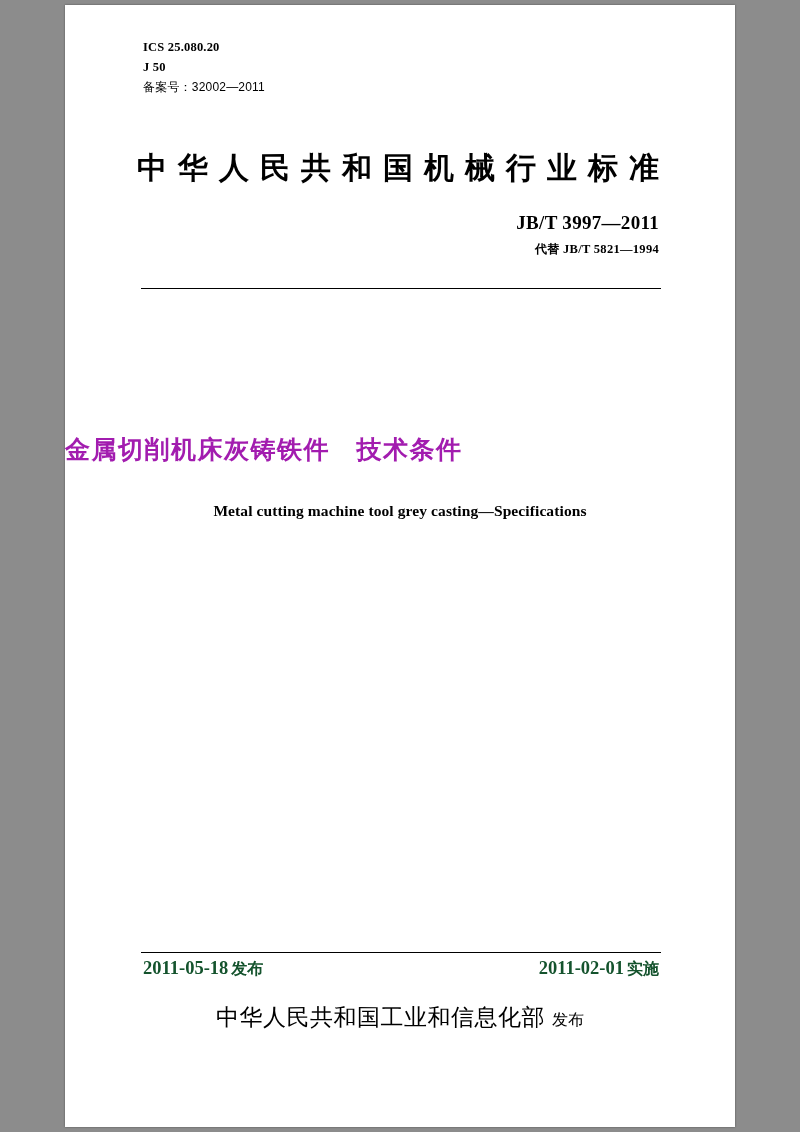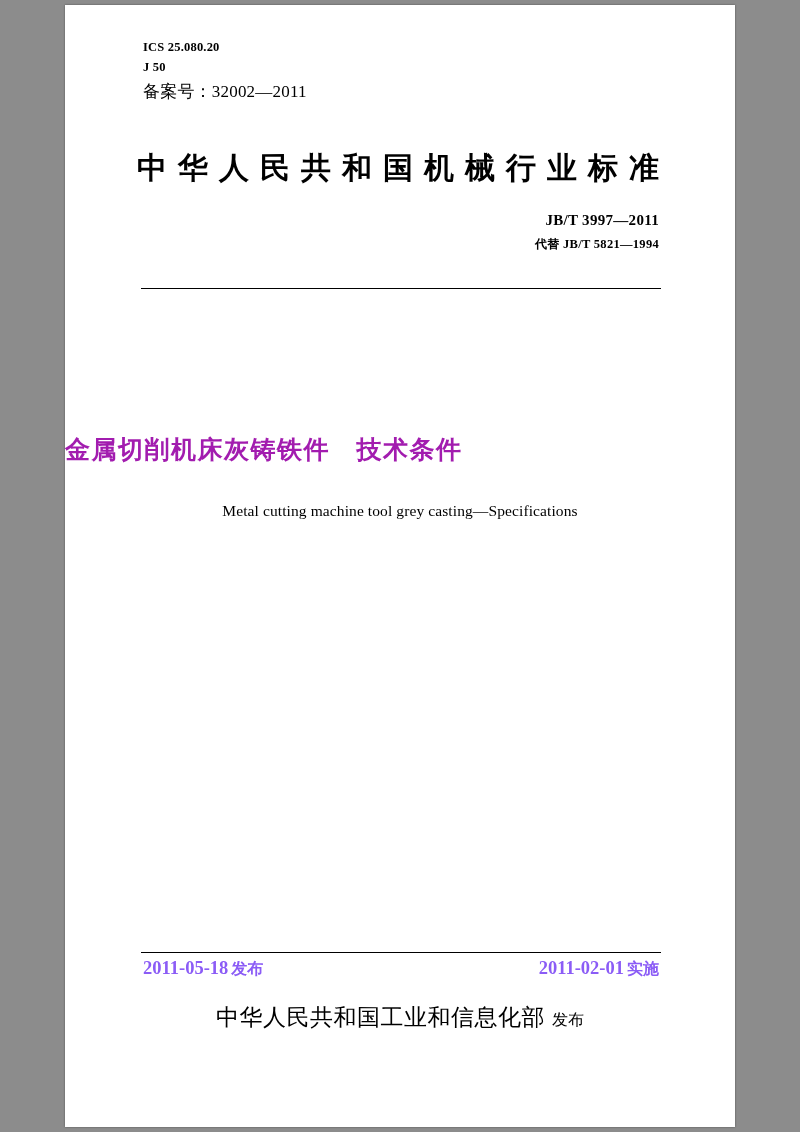--- a/index.html
+++ b/index.html
@@ -30,21 +30,21 @@
     left: 78px;
     top: 32px;
     font-family: "Liberation Serif", serif;
     font-size: 12.5px;
     font-weight: bold;
     color: #000;
     line-height: 1.62;
     letter-spacing: 0.2px;
   }
   .ics-block div { white-space: nowrap; }
-  .ics-cn { font-family: Liberation Serif, serif; font-size: 17px; font-weight: normal; }
+  .ics-cn { font-family: Liberation Sans, sans-serif; font-size: 12px; font-weight: normal; }
 
   
   .jb-logo {
     position: absolute;
     right: 74px;
     top: 26px;
     width: 185px;
     height: 92px;
   }
   .jb-logo svg { display: block; width: 185px; height: 92px; }
@@ -67,21 +67,21 @@
   
   .std-no {
     position: absolute;
     right: 76px;
     top: 207px;
     text-align: right;
     font-family: "Liberation Serif", serif;
     font-weight: bold;
     color: #000;
   }
-  .std-no .main { font-size: 15px; letter-spacing: 0.3px; }
+  .std-no .main { font-size: 19px; letter-spacing: 0.3px; }
   .std-no .sub {
     font-size: 12.5px;
     margin-top: 7px;
     letter-spacing: 0.3px;
   }
   .std-no .sub .cn { font-family: "DejaVu Sans", sans-serif; font-weight: bold; font-size: 12px; margin-top: 16px; }
 
   
   .rule-top {
     position: absolute;
@@ -110,38 +110,38 @@
     letter-spacing: 1.5px;
     color: #a21caf;
   }
   .doc-title-en {
     position: absolute;
     left: 0; right: 0;
     top: 497px;
     text-align: center;
     font-family: "Liberation Serif", serif;
     font-size: 15.5px;
-    font-weight: normal;
+    font-weight: bold;
     color: #000;
     letter-spacing: 0.1px;
   }
 
   
   .date-row {
     position: absolute;
     left: 78px;
     right: 76px;
     top: 953px;
     display: flex;
     justify-content: space-between;
     align-items: flex-end;
     font-family: "DejaVu Sans", sans-serif;
     font-size: 17.5px;
     font-weight: bold;
-    color: #8b5cf6;
+    color: #14532d;
   }
   .date-row .num { font-family: "Liberation Serif", serif; font-weight: bold; font-size: 18.5px; }
   .date-row .lbl { font-family: "DejaVu Sans", sans-serif; font-size: 16px; font-weight: bold; margin-left: 3px; }
 
   
   .publisher {
     position: absolute;
     left: 0; right: 0;
     top: 997px;
     text-align: center;

